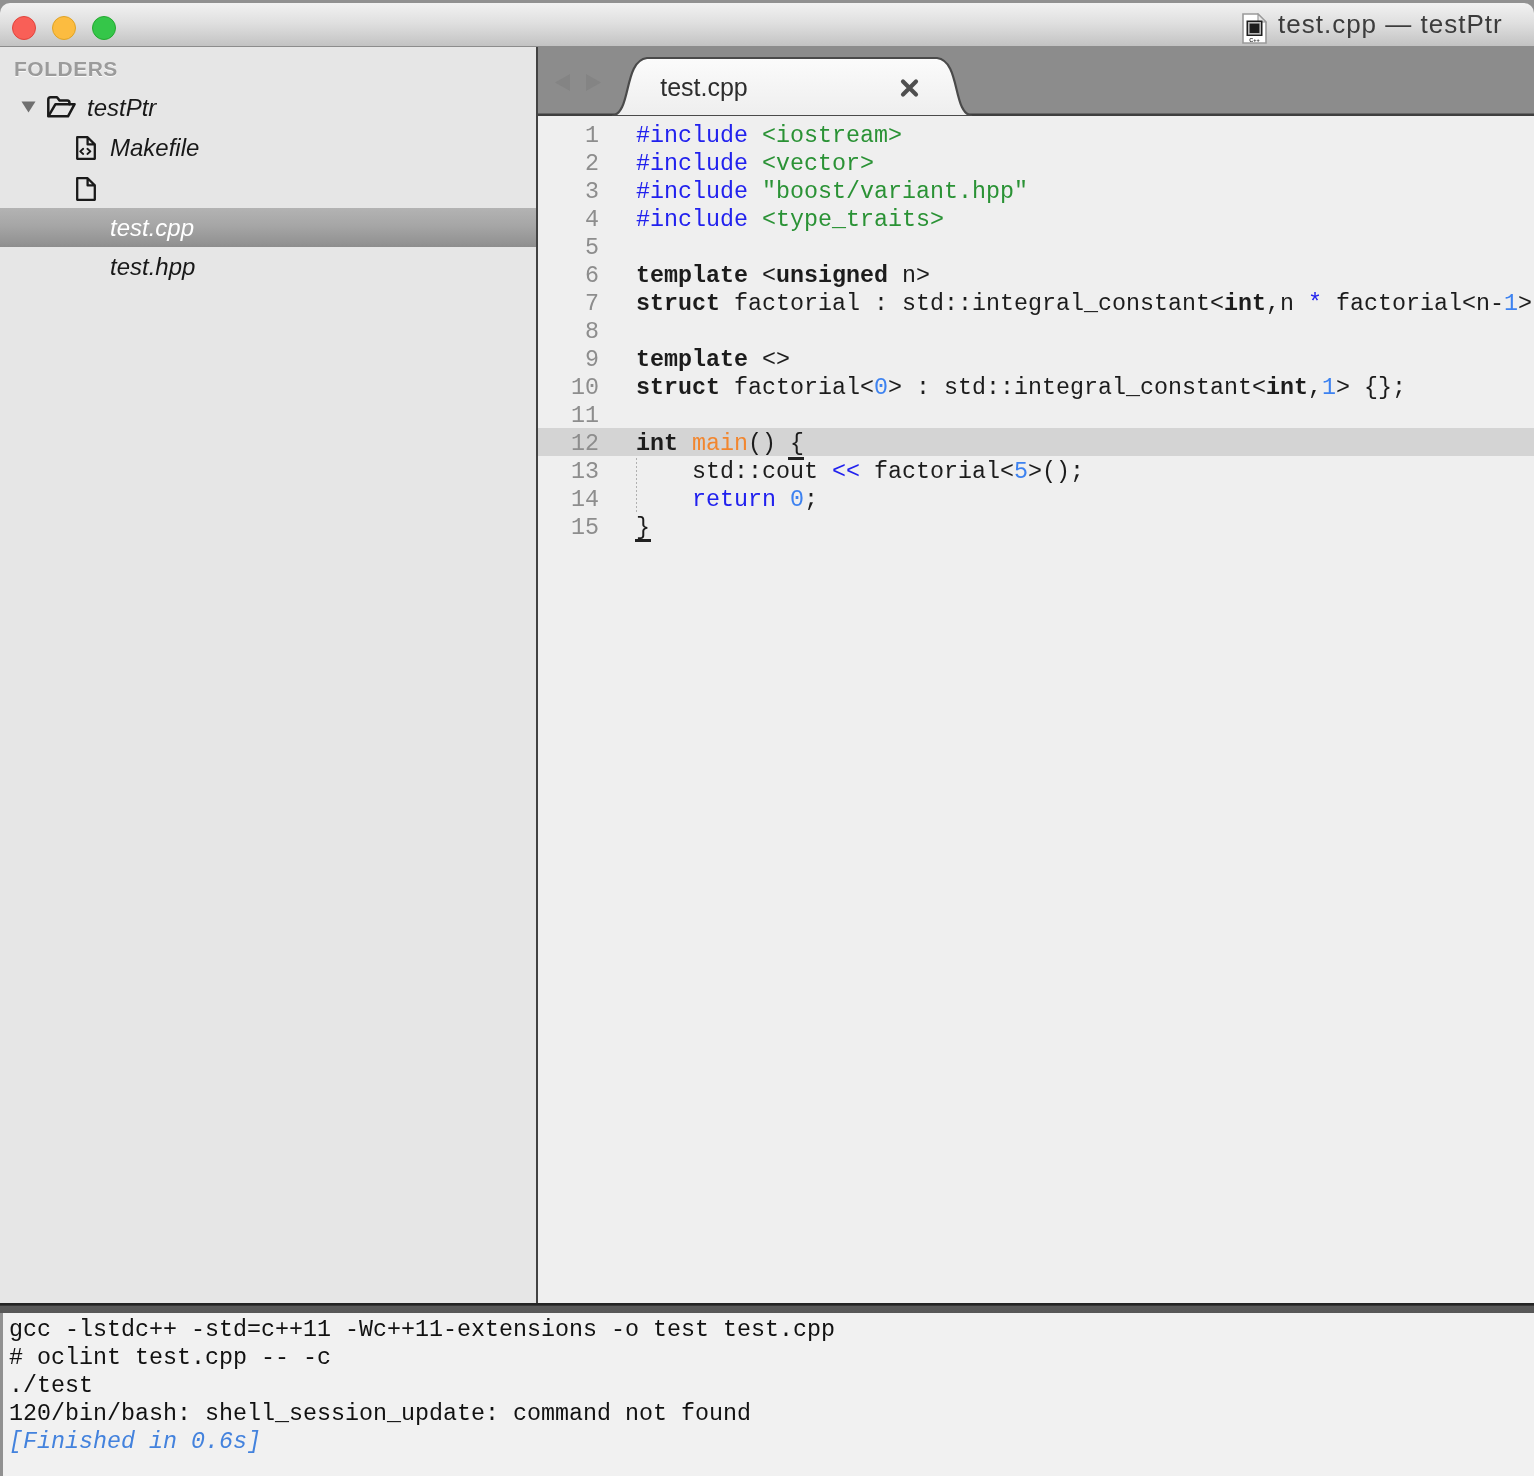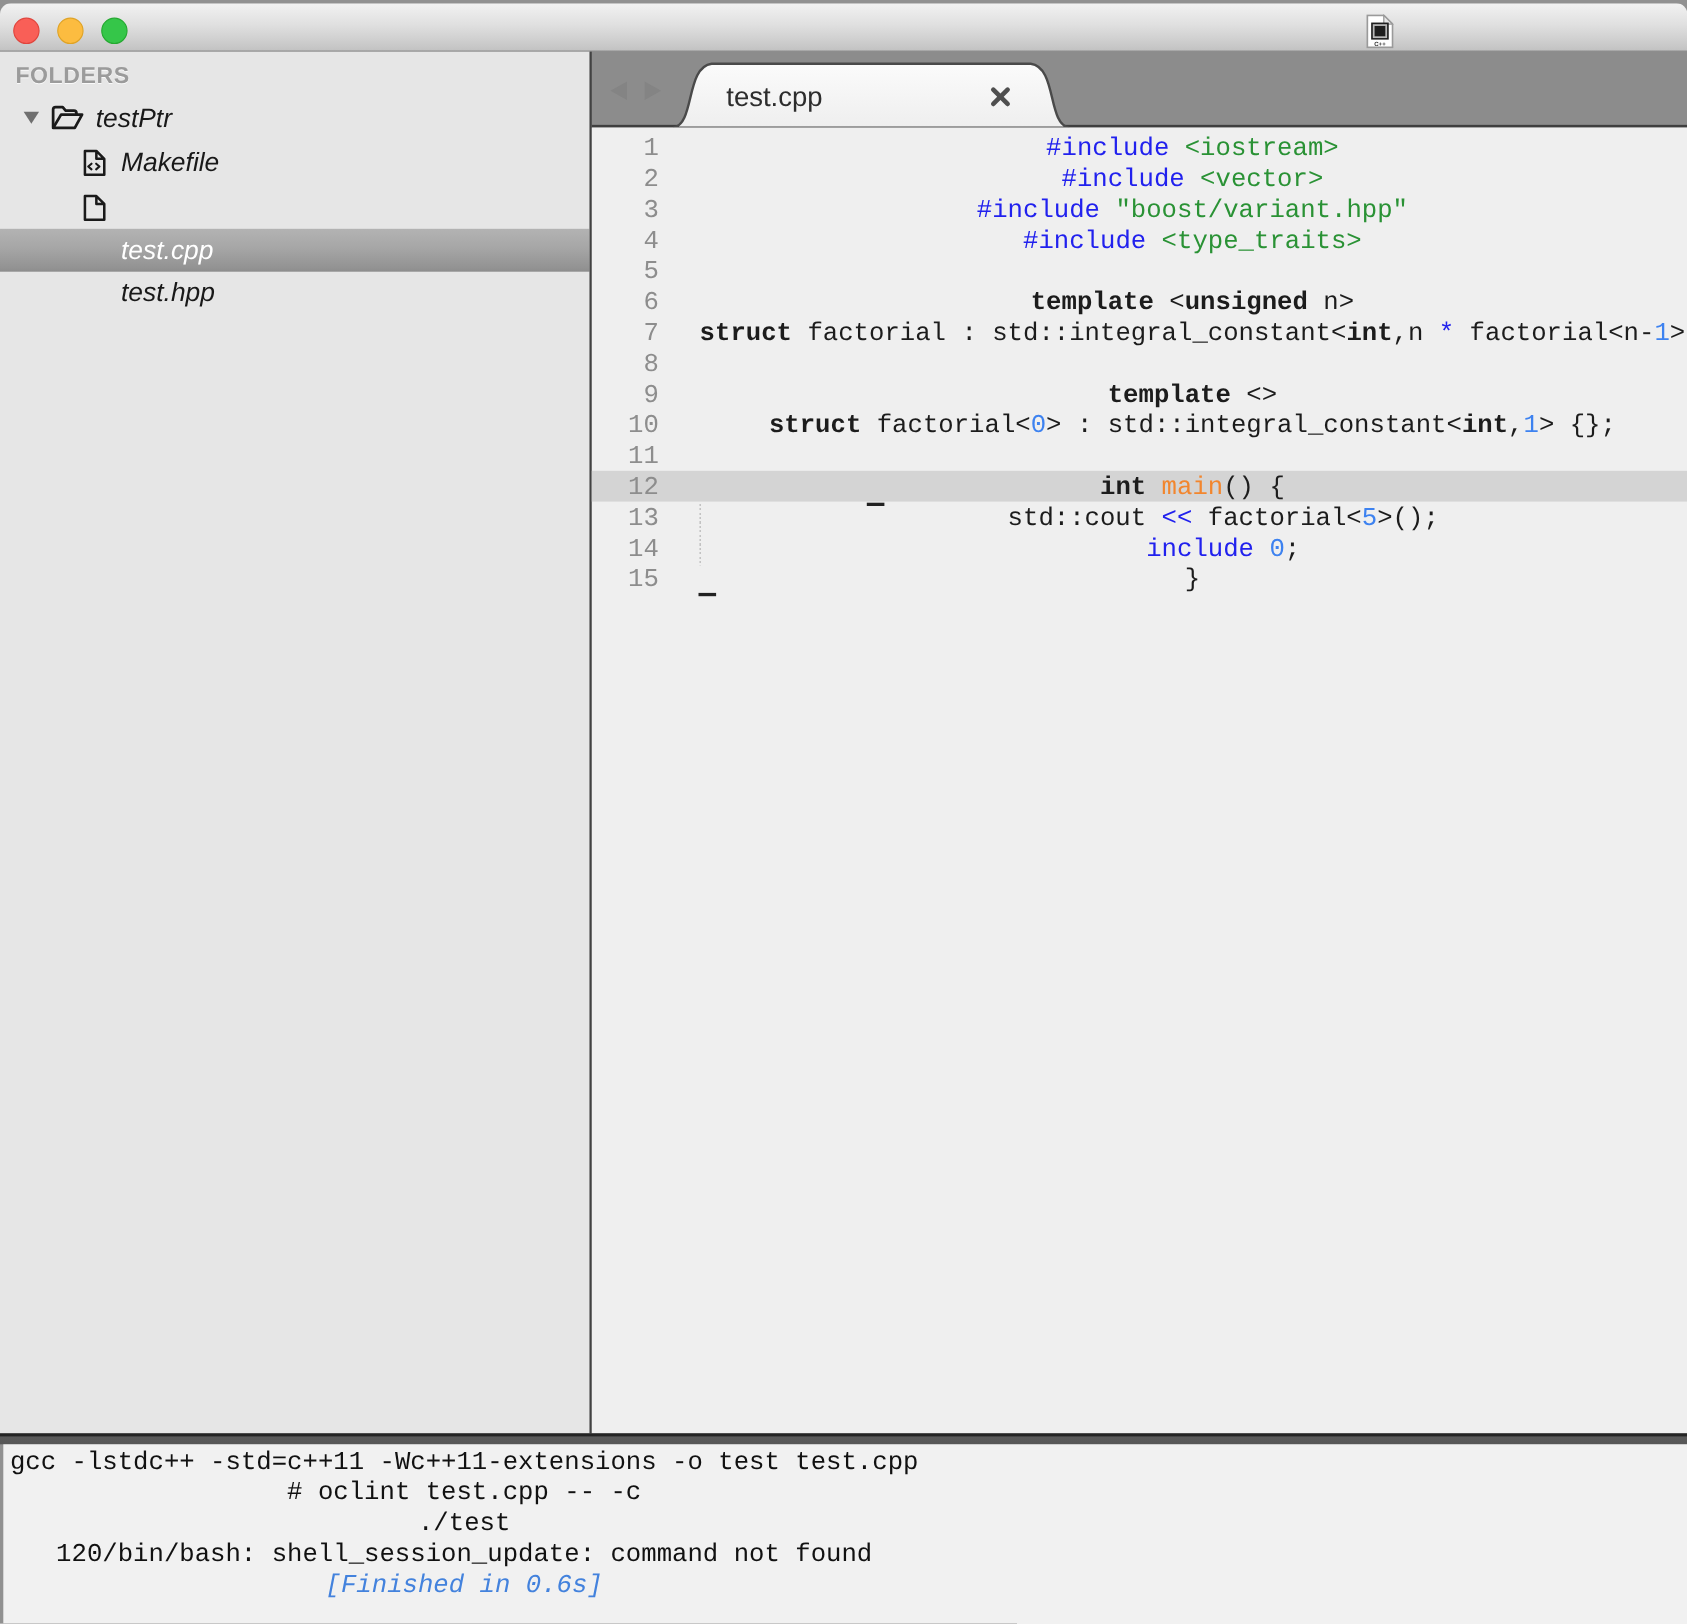--- a/index.html
+++ b/index.html
@@ -35,21 +35,21 @@
 
   
   .vdiv { left:536px; top:47px; width:2px; height:1256px; background:#424242; }
 
   
   .tabbar { left:538px; top:47px; width:996px; height:69px; }
 
   
   .codearea { left:538px; top:116px; width:996px; height:1187px; background:#efefef; }
   .activeline { left:538px; top:428px; width:996px; height:28px; background:#d4d4d4; }
-  pre { font-family:"Liberation Mono", monospace; font-size:23.333px; line-height:28px;text-align:center; }
+  pre { font-family:"Liberation Mono", monospace; font-size:23.333px; line-height:28px; }
   .gutter { left:538px; top:122px; width:61px; text-align:right; color:#8d8d8d; }
   .code { left:636px; top:122px; color:#1c1c1c; }
   .k { font-weight:bold; }
   .b { color:#2121ee; }
   .n { color:#3d82f0; }
   .g { color:#2a9235; }
   .o { color:#f2862e; }
   .ul1 { left:788px; top:456.5px; width:16px; height:3px; background:#222; }
   .ul2 { left:635px; top:538.5px; width:16px; height:3px; background:#222; }
   .iguide { left:636px; top:458px; width:1px; height:56px;
@@ -67,20 +67,21 @@
     <div class="light red"></div>
     <div class="light yellow"></div>
     <div class="light green"></div>
     <svg class="abs" style="left:1242px; top:10px;" width="25" height="31" viewBox="0 0 25 31">
       <path d="M1,30 L1,1 L16,1 L24,9 L24,30 Z" fill="#ffffff" stroke="#9a9a9a" stroke-width="1.6"></path>
       <path d="M16,1 L16,9 L24,9 Z" fill="#e8e8e8" stroke="#9a9a9a" stroke-width="1.2"></path>
       <rect x="4.5" y="7.5" width="16" height="15.5" fill="#1e1e1e"></rect>
       <rect x="6.8" y="9.8" width="11.4" height="11" fill="none" stroke="#b9b9b9" stroke-width="1.6"></rect>
       <text x="12.5" y="28.6" text-anchor="middle" font-size="5.5" font-weight="bold" fill="#333" font-family="Liberation Sans">C++</text>
     </svg>
+    <div class="title-text">test.cpp — testPtr</div>
   </div>
 
   <div class="abs sidebar">
     <div class="folders-h">FOLDERS</div>
     <div class="sel-band"></div>
     <svg class="abs" style="left:21px; top:54px;" width="15" height="12" viewBox="0 0 15 12">
       <polygon points="0.5,0.5 14.5,0.5 7.5,11.5" fill="#6f6f6f"></polygon>
     </svg>
     <svg class="abs" style="left:46px; top:48px;" width="31" height="24" viewBox="0 0 31 24">
       <path d="M2.3,20.5 L2.3,4.6 Q2.3,2.3 4.6,2.3 L11.0,2.3 L13.7,5.6 L21.2,5.6 Q23.5,5.6 23.5,7.9 L23.5,9.2" fill="none" stroke="#1a1a1a" stroke-width="2.5" stroke-linejoin="round" stroke-linecap="round"></path>
@@ -141,21 +142,21 @@
 <span class="b">#include</span> <span class="g">&lt;type_traits&gt;</span>
 
 <span class="k">template</span> &lt;<span class="k">unsigned</span> n&gt;
 <span class="k">struct</span> factorial : std::integral_constant&lt;<span class="k">int</span>,n <span class="b">*</span> factorial&lt;n-<span class="n">1</span>&gt;
 
 <span class="k">template</span> &lt;&gt;
 <span class="k">struct</span> factorial&lt;<span class="n">0</span>&gt; : std::integral_constant&lt;<span class="k">int</span>,<span class="n">1</span>&gt; {};
 
 <span class="k">int</span> <span class="o">main</span>() {
     std::cout <span class="b">&lt;&lt;</span> factorial&lt;<span class="n">5</span>&gt;();
-    <span class="b">include</span> <span class="n">0</span>;
+    <span class="b">return</span> <span class="n">0</span>;
 }</pre>
   <div class="abs ul1"></div>
   <div class="abs ul2"></div>
   <div class="abs iguide"></div>
 
   <div class="abs hdiv"></div>
   <div class="abs console">
     <pre>gcc -lstdc++ -std=c++11 -Wc++11-extensions -o test test.cpp
 # oclint test.cpp -- -c
 ./test

